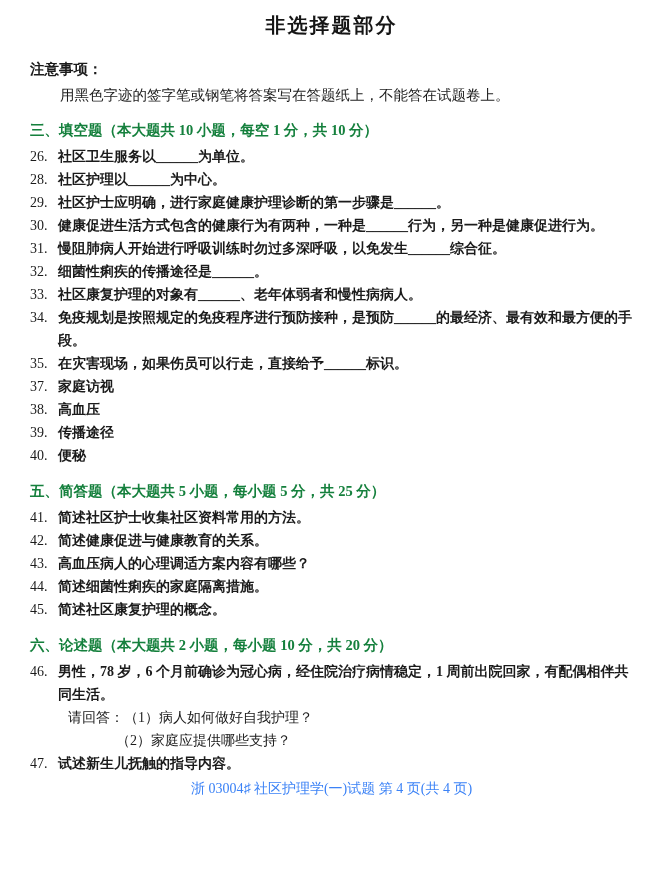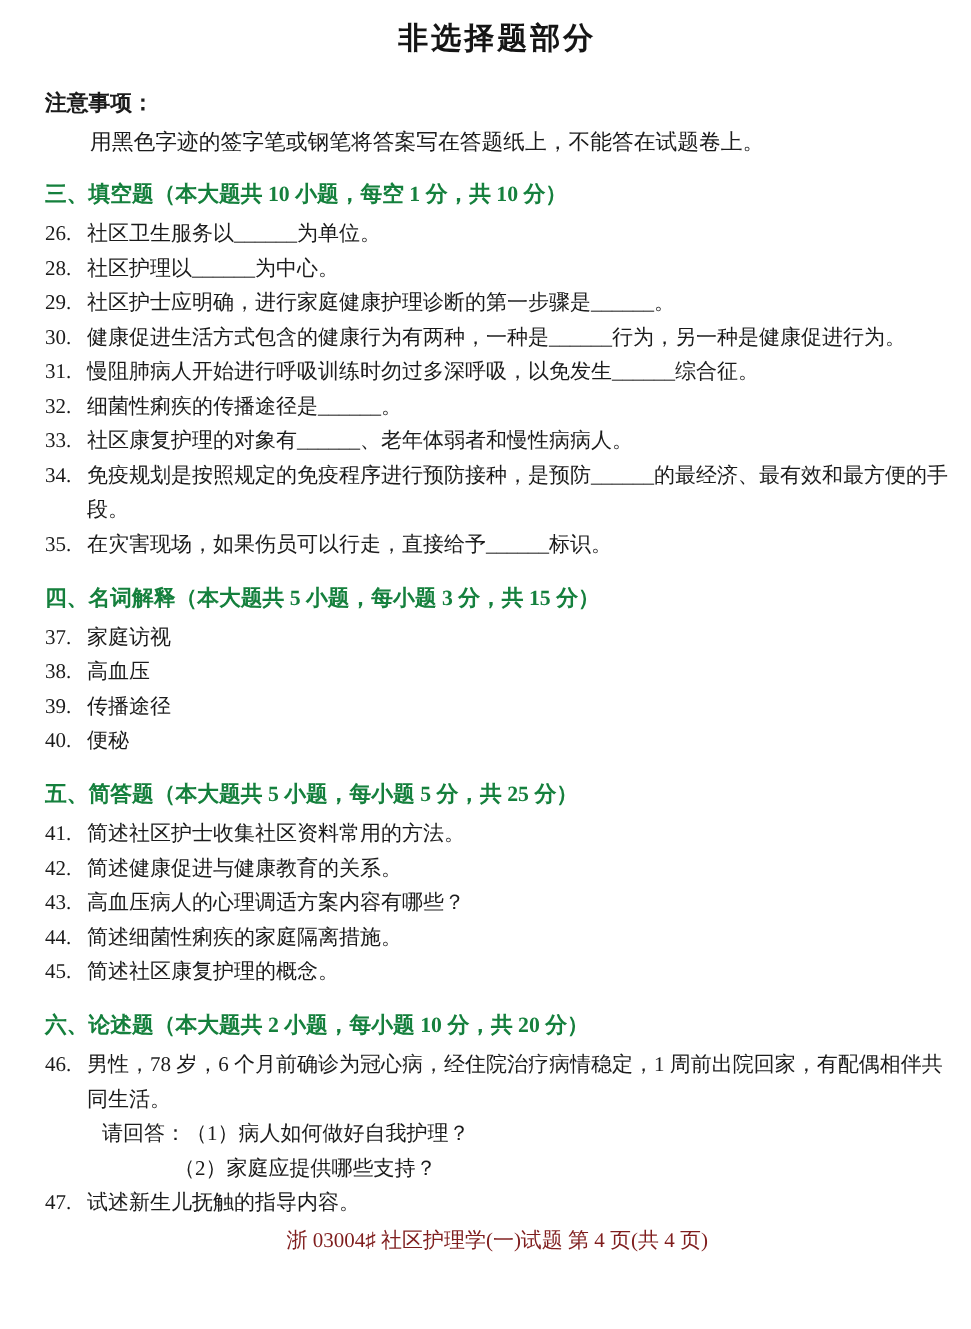--- a/index.html
+++ b/index.html
@@ -48,34 +48,35 @@
   .q-item {
     display: flex;
     align-items: flex-start;
     line-height: 23px;
   }
   .q-num {
     flex: 0 0 28px;
   }
   .q-text {
     flex: 1;
+    font-weight: bold;
   }
   .sub-line {
     line-height: 23px;
     margin-left: 38px;
   }
   .sub-line.deep {
     margin-left: 86px;
   }
   .footer {
     text-align: center;
     line-height: 23px;
     margin-top: 2px;
     font-size: 14px;
-    color: #7f1d1d;
+    color: #3b82f6;
   }
 </style>
 </head>
 <body>
 
 <div class="page">
 
   <h1 class="title">非选择题部分</h1>
 
   <div>
@@ -117,21 +118,20 @@
       <span class="q-num">34.</span>
       <span class="q-text">免疫规划是按照规定的免疫程序进行预防接种，是预防______的最经济、最有效和最方便的手段。</span>
     </div>
     <div class="q-item">
       <span class="q-num">35.</span>
       <span class="q-text">在灾害现场，如果伤员可以行走，直接给予______标识。</span>
     </div>
   </div>
 
   <div>
-    <div class="section-heading">四、名词解释（本大题共 5 小题，每小题 3 分，共 15 分）</div>
     <div class="q-item">
       <span class="q-num">37.</span>
       <span class="q-text">家庭访视</span>
     </div>
     <div class="q-item">
       <span class="q-num">38.</span>
       <span class="q-text">高血压</span>
     </div>
     <div class="q-item">
       <span class="q-num">39.</span>

